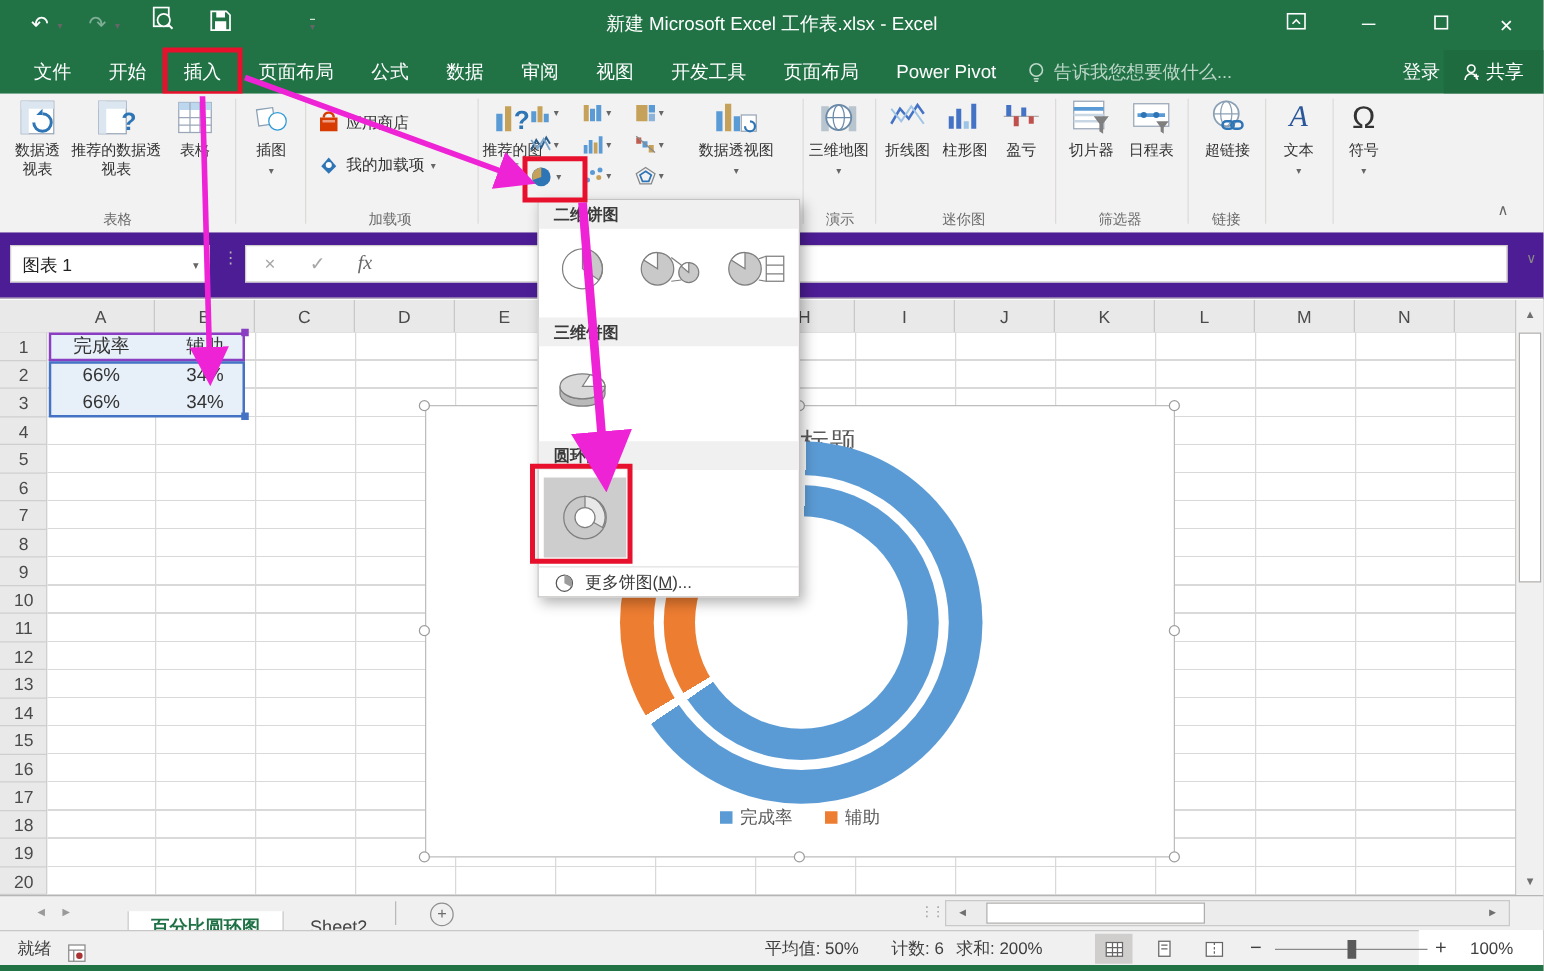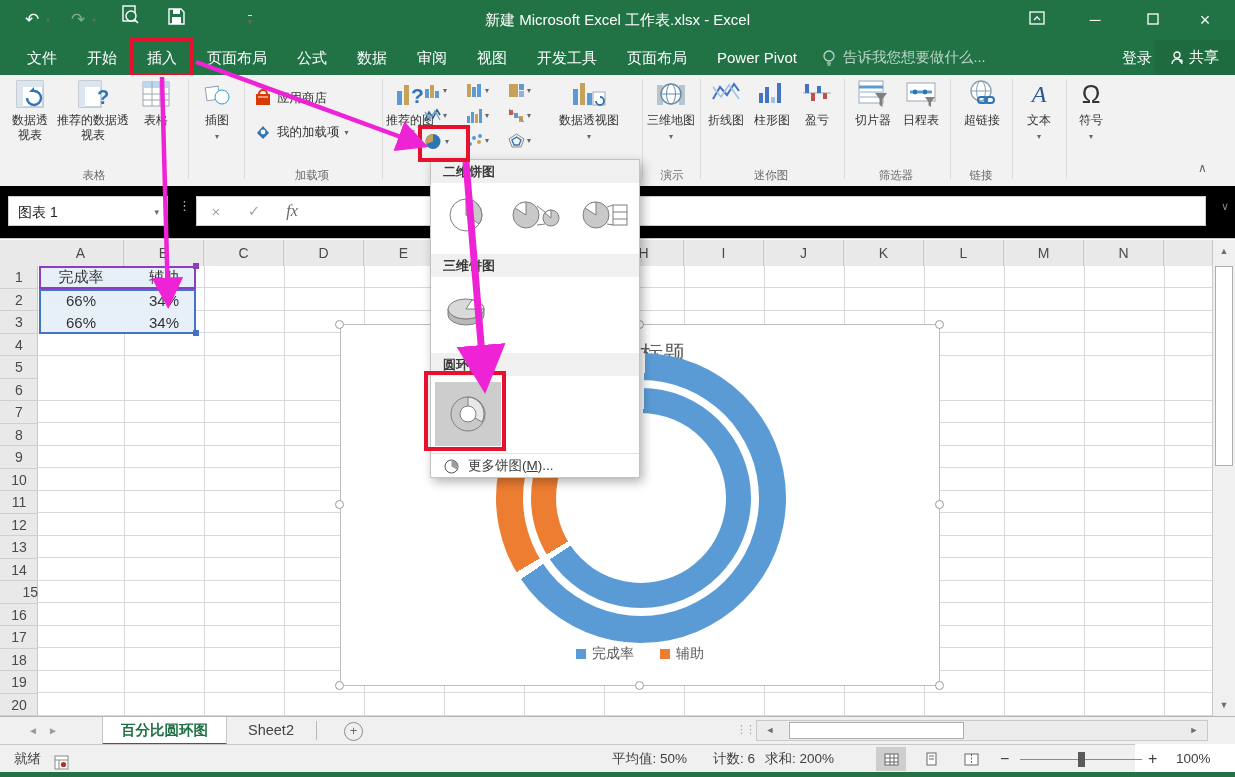--- a/index.html
+++ b/index.html
@@ -25,21 +25,21 @@
   #ribbon{position:absolute;left:0;top:75px;width:1235px;height:111px;background:#f2f2f2;border-bottom:1px solid #d5d3d1;}
   .vsep{position:absolute;top:4px;height:100px;width:1px;background:#dcdbda;}
   .gcap{position:absolute;bottom:3px;font-size:11.5px;color:#6b6b6b;text-align:center;}
   .bigbtn{position:absolute;top:4px;text-align:center;font-size:12px;color:#333;line-height:15px;}
   .bigbtn .bicon{display:block;height:32px;margin-bottom:2px;}
   .smallrow{position:absolute;display:flex;align-items:center;gap:5px;font-size:12.5px;color:#333;white-space:nowrap;}
   .dd{font-size:8px;color:#666;}
   .mini{position:absolute;display:flex;align-items:center;gap:2px;}
   .collapse{position:absolute;font-size:12px;color:#666;}
   
-  #fbar{position:absolute;left:0;top:186px;width:1235px;height:52px;background:#000000;border-bottom:1px solid #c9c7c5;}
+  #fbar{position:absolute;left:0;top:186px;width:1235px;height:52px;background:#4c1d95;border-bottom:1px solid #c9c7c5;}
   #namebox{position:absolute;left:8px;top:10px;width:160px;height:30px;background:#fff;border:1px solid #d0cecd;font-size:14px;color:#222;line-height:30px;padding-left:9px;box-sizing:border-box;}
   #namebox .dd{position:absolute;right:8px;top:0;line-height:30px;font-size:9px;}
   #nbdots{position:absolute;left:178px;top:12px;font-size:13px;color:#b5b3b1;letter-spacing:0;}
   #fxpanel{position:absolute;left:196px;top:10px;width:1010px;height:30px;background:#fff;border:1px solid #d0cecd;box-sizing:border-box;display:flex;align-items:center;}
   .fxicon{width:38px;text-align:center;color:#a8a6a4;font-size:15px;}
   #fxglyph{font-family:"Liberation Serif","DejaVu Serif",serif;font-style:italic;color:#696969;font-size:16px;}
   #fxexpand{position:absolute;right:6px;top:14px;font-size:11px;color:#8a8886;}
   
   #colhdrrow{position:absolute;left:0;top:240px;width:1212px;height:26px;background:#e9e9e9;border-bottom:1px solid #bdbdbd;}
   .colhdr{position:absolute;top:0;height:26px;line-height:26px;text-align:center;font-size:14px;color:#4a4a4a;border-right:1px solid #c8c8c8;box-sizing:border-box;}
@@ -70,21 +70,21 @@
   .lgsw{width:10px;height:10px;display:inline-block;}
   
   #piemenu{position:absolute;left:430px;top:159px;width:210px;height:319px;background:#fff;border:1px solid #c5c3c1;box-shadow:3px 4px 10px rgba(0,0,0,.3);z-index:40;box-sizing:border-box;}
   .mhdr{position:absolute;left:0;width:100%;height:23px;background:#f0f0f0;font-size:13px;font-weight:600;color:#3b3b3b;line-height:23px;padding-left:12px;box-sizing:border-box;}
   .mitem{position:absolute;width:54px;height:58px;display:flex;align-items:center;justify-content:center;}
   #doughnutItem{position:absolute;left:4px;top:222px;width:66px;height:64px;background:#cdcdcd;display:flex;align-items:center;justify-content:center;}
   #moreRow{position:absolute;left:0;top:293px;width:100%;height:25px;border-top:1px solid #e1e1e1;display:flex;align-items:center;gap:9px;padding-left:13px;box-sizing:border-box;font-size:13.5px;color:#3b3b3b;}
   
   #tabbar{position:absolute;left:0;top:716px;width:1235px;height:28px;background:#f0f0f0;border-top:1px solid #b7b5b3;box-sizing:border-box;}
   .navarr{position:absolute;top:0;height:28px;line-height:28px;font-size:10px;color:#9a9a9a;}
-  .sheettab{position:absolute;top:0;height:28px;line-height:27px;padding:0 18px;font-size:14.5px;}
+  .sheettab{position:absolute;top:12px;height:28px;line-height:27px;padding:0 18px;font-size:14.5px;}
   .sheettab.active{background:#fff;color:#1e7145;font-weight:600;border-bottom:2px solid #217346;border-left:1px solid #c6c6c6;border-right:1px solid #c6c6c6;box-sizing:border-box;}
   .sheettab.inactive{color:#444;}
   #tabdivider{position:absolute;left:316px;top:4px;height:19px;width:1px;background:#b9b9b9;}
   #addsheet{position:absolute;left:344px;top:5px;width:17px;height:17px;border:1px solid #8f8f8f;border-radius:50%;color:#6c6c6c;font-size:13px;line-height:16px;text-align:center;}
   #hsplit{position:absolute;left:736px;top:6px;color:#a0a0a0;font-size:11px;letter-spacing:-2px;}
   #hscroll{position:absolute;left:756px;top:3px;width:452px;height:21px;background:#ececec;border:1px solid #c9c9c9;box-sizing:border-box;}
   #hthumb{position:absolute;left:32px;top:1px;width:175px;height:17px;background:#fff;border:1px solid #b0aeac;box-sizing:border-box;}
   .harr{position:absolute;top:0;height:19px;line-height:19px;font-size:9px;color:#6f6f6f;width:22px;text-align:center;}
   #vscroll{position:absolute;left:1212px;top:240px;width:23px;height:476px;background:#f0f0f0;border-left:1px solid #c9c9c9;box-sizing:border-box;}
   .varr{position:absolute;left:0;width:22px;text-align:center;font-size:9px;color:#6f6f6f;}
@@ -471,21 +471,21 @@
       <div class="rowhdr" style="top: 90px; height: 22.5px; line-height: 22.5px;">5</div>
       <div class="rowhdr" style="top: 112.5px; height: 22.5px; line-height: 22.5px;">6</div>
       <div class="rowhdr" style="top: 135px; height: 22.5px; line-height: 22.5px;">7</div>
       <div class="rowhdr" style="top: 157.5px; height: 22.5px; line-height: 22.5px;">8</div>
       <div class="rowhdr" style="top: 180px; height: 22.5px; line-height: 22.5px;">9</div>
       <div class="rowhdr" style="top: 202.5px; height: 22.5px; line-height: 22.5px;">10</div>
       <div class="rowhdr" style="top: 225px; height: 22.5px; line-height: 22.5px;">11</div>
       <div class="rowhdr" style="top: 247.5px; height: 22.5px; line-height: 22.5px;">12</div>
       <div class="rowhdr" style="top: 270px; height: 22.5px; line-height: 22.5px;">13</div>
       <div class="rowhdr" style="top: 292.5px; height: 22.5px; line-height: 22.5px;">14</div>
-      <div class="rowhdr" style="top: 315px; height: 22.5px; line-height: 22.5px; text-align: right;">15</div>
+      <div class="rowhdr" style="top: 315px; height: 22.5px; line-height: 22.5px;">15</div>
       <div class="rowhdr" style="top: 337.5px; height: 22.5px; line-height: 22.5px;">16</div>
       <div class="rowhdr" style="top: 360px; height: 22.5px; line-height: 22.5px;">17</div>
       <div class="rowhdr" style="top: 382.5px; height: 22.5px; line-height: 22.5px;">18</div>
       <div class="rowhdr" style="top: 405px; height: 22.5px; line-height: 22.5px;">19</div>
       <div class="rowhdr" style="top: 427.5px; height: 22.5px; line-height: 22.5px;">20</div>
     </div>
   <div id="gridCells">
       <div class="gvline" style="left: 86px;"></div>
       <div class="gvline" style="left: 166px;"></div>
       <div class="gvline" style="left: 246px;"></div>

